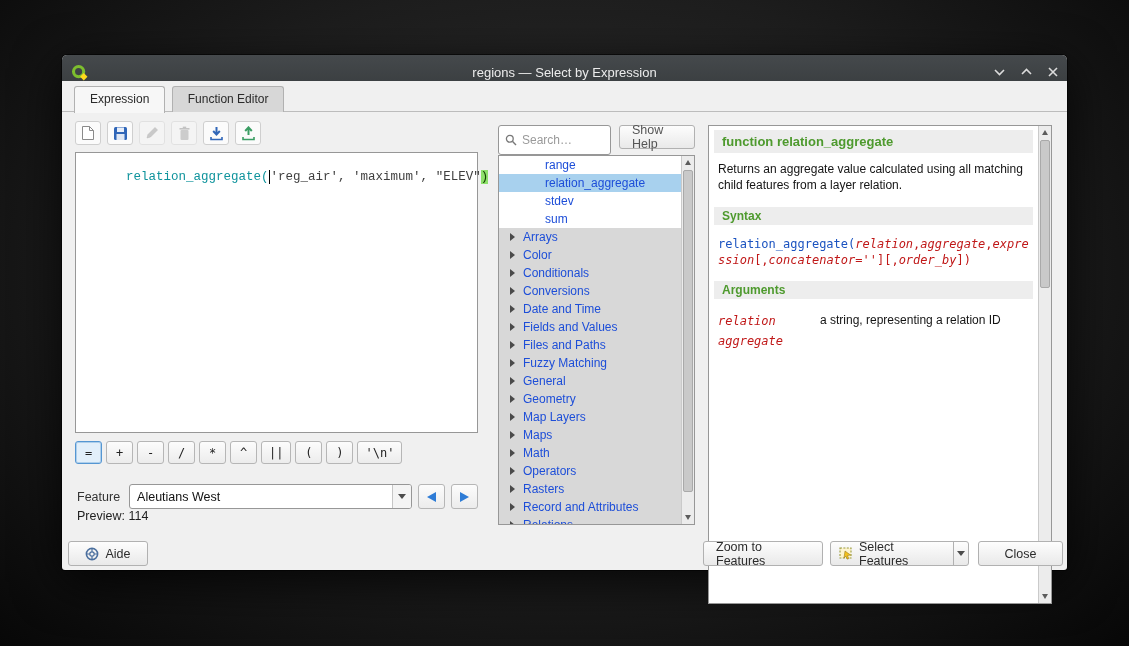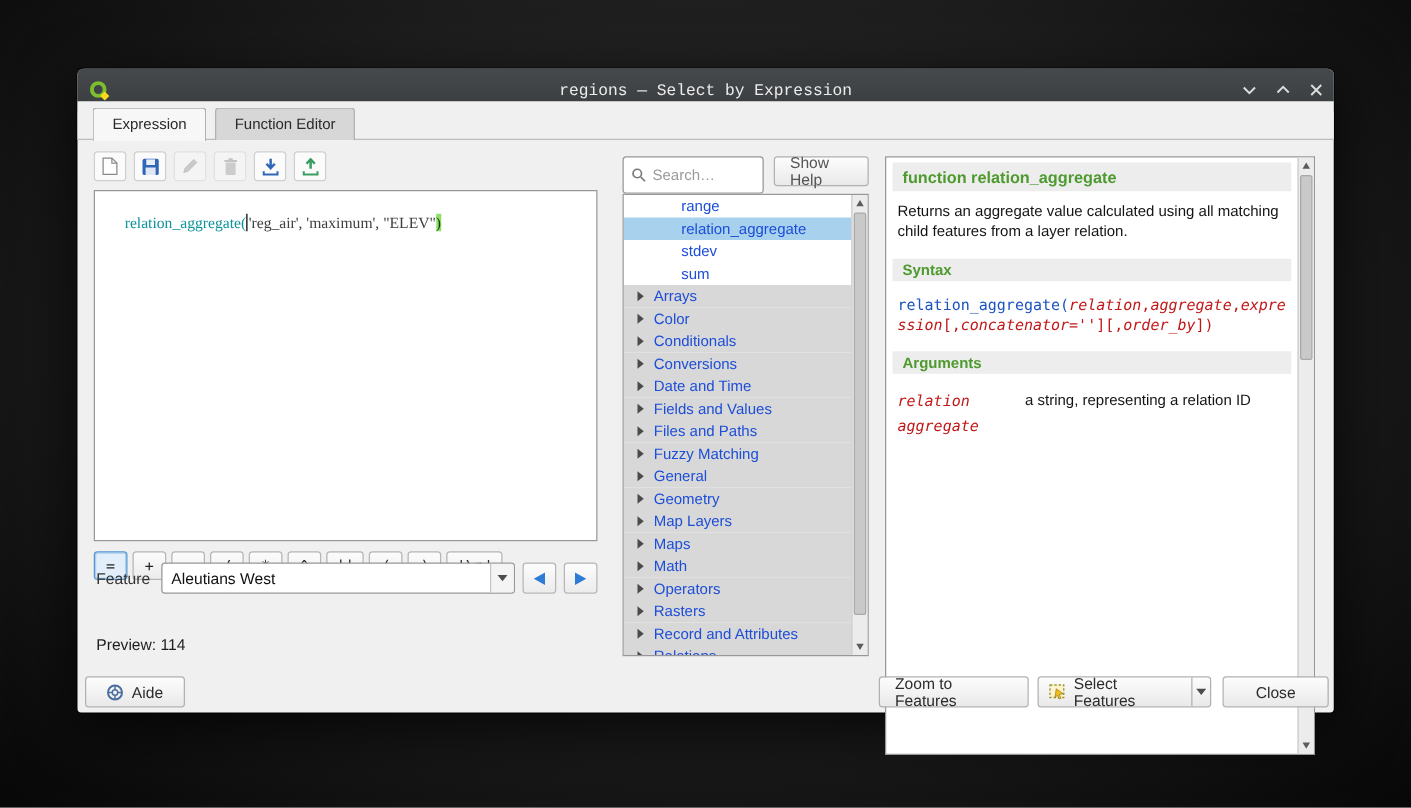--- a/index.html
+++ b/index.html
@@ -17,21 +17,21 @@
   .window {
     position: absolute; left: 62px; top: 55px; width: 1005px; height: 515px;
     background: #f0f0f0; border-radius: 5px 5px 3px 3px;
     box-shadow: 0 12px 48px rgba(0,0,0,.8), 0 0 0 1px rgba(0,0,0,.55);
   }
   
   .titlebar {
     position: absolute; left: 0; top: 0; right: 0; height: 34px;
     background: linear-gradient(#45494c, #393d3f);
     border-radius: 5px 5px 0 0;
-    display: flex; align-items: center; padding: 8px 9px; font-family: Liberation Mono, monospace;
+    display: flex; align-items: center; padding: 8px 9px;
   }
   .titlebar .title {
     position: absolute; left: 0; right: 0; text-align: center;
     color: #ececec; font-size: 13px;
   }
   .win-controls { margin-left: auto; display: flex; gap: 16px; z-index: 2; }
   .win-controls span { display: flex; align-items: center; cursor: default; }
   
   .tabbar {
     position: absolute; top: 26px; left: 0; right: 0; height: 31px;
@@ -53,40 +53,40 @@
   
   .toolbar { position: absolute; left: 13px; top: 66px; display: flex; gap: 6px; }
   .tbtn {
     width: 26px; height: 24px; border: 1px solid #cfcfcf; border-radius: 3px;
     background: #fbfbfb; display: flex; align-items: center; justify-content: center;
   }
   .tbtn.disabled { opacity: .45; }
   .editor {
     position: absolute; left: 13px; top: 97px; width: 403px; height: 281px;
     background: #ffffff; border: 1px solid #979797;
-    font-family: Liberation Serif, serif; font-size: 12.5px;
+    font-family: Liberation Mono, monospace; font-size: 12.5px;
     padding: 3px 5px; white-space: pre; cursor: text;
   }
   .code-fn { color: #0e939c; }
   .code-str { color: #3f3f3f; }
   .code-paren-hl { background: #8de06a; color: #133d00; }
   .caret {
     display: inline-block; width: 1px; height: 14px; background: #000;
     vertical-align: text-bottom; margin: 0 1px 0 0;
   }
   .ops { position: absolute; left: 13px; top: 386px; display: flex; gap: 4px; }
   .op {
     min-width: 27px; height: 23px; padding: 0 7px;
     border: 1px solid #b6b6b6; border-radius: 3px;
     background: linear-gradient(#fcfcfc, #ececec);
     display: flex; align-items: center; justify-content: center;
     font-family: "DejaVu Sans Mono", monospace; font-size: 12px; color: #222;
   }
   .op.pressed { border-color: #5596d2; background: #e2effa; box-shadow: inset 0 0 0 1px #aecfeb; }
-  .feature-row { position: absolute; left: 15px; top: 395px; display: flex; align-items: center; }
+  .feature-row { position: absolute; left: 15px; top: 429px; display: flex; align-items: center; }
   .feature-label { margin-right: 9px; font-size: 12.5px; color: #333; }
   .combo {
     width: 283px; height: 25px; background: #fff; border: 1px solid #979797;
     border-radius: 3px; display: flex; align-items: center; overflow: hidden;
   }
   .combo input {
     border: none; outline: none; flex: 1; padding: 0 7px; font-size: 12.5px;
     font-family: "Liberation Sans", sans-serif; background: transparent; color: #111;
   }
   .combo-arrow-seg {

